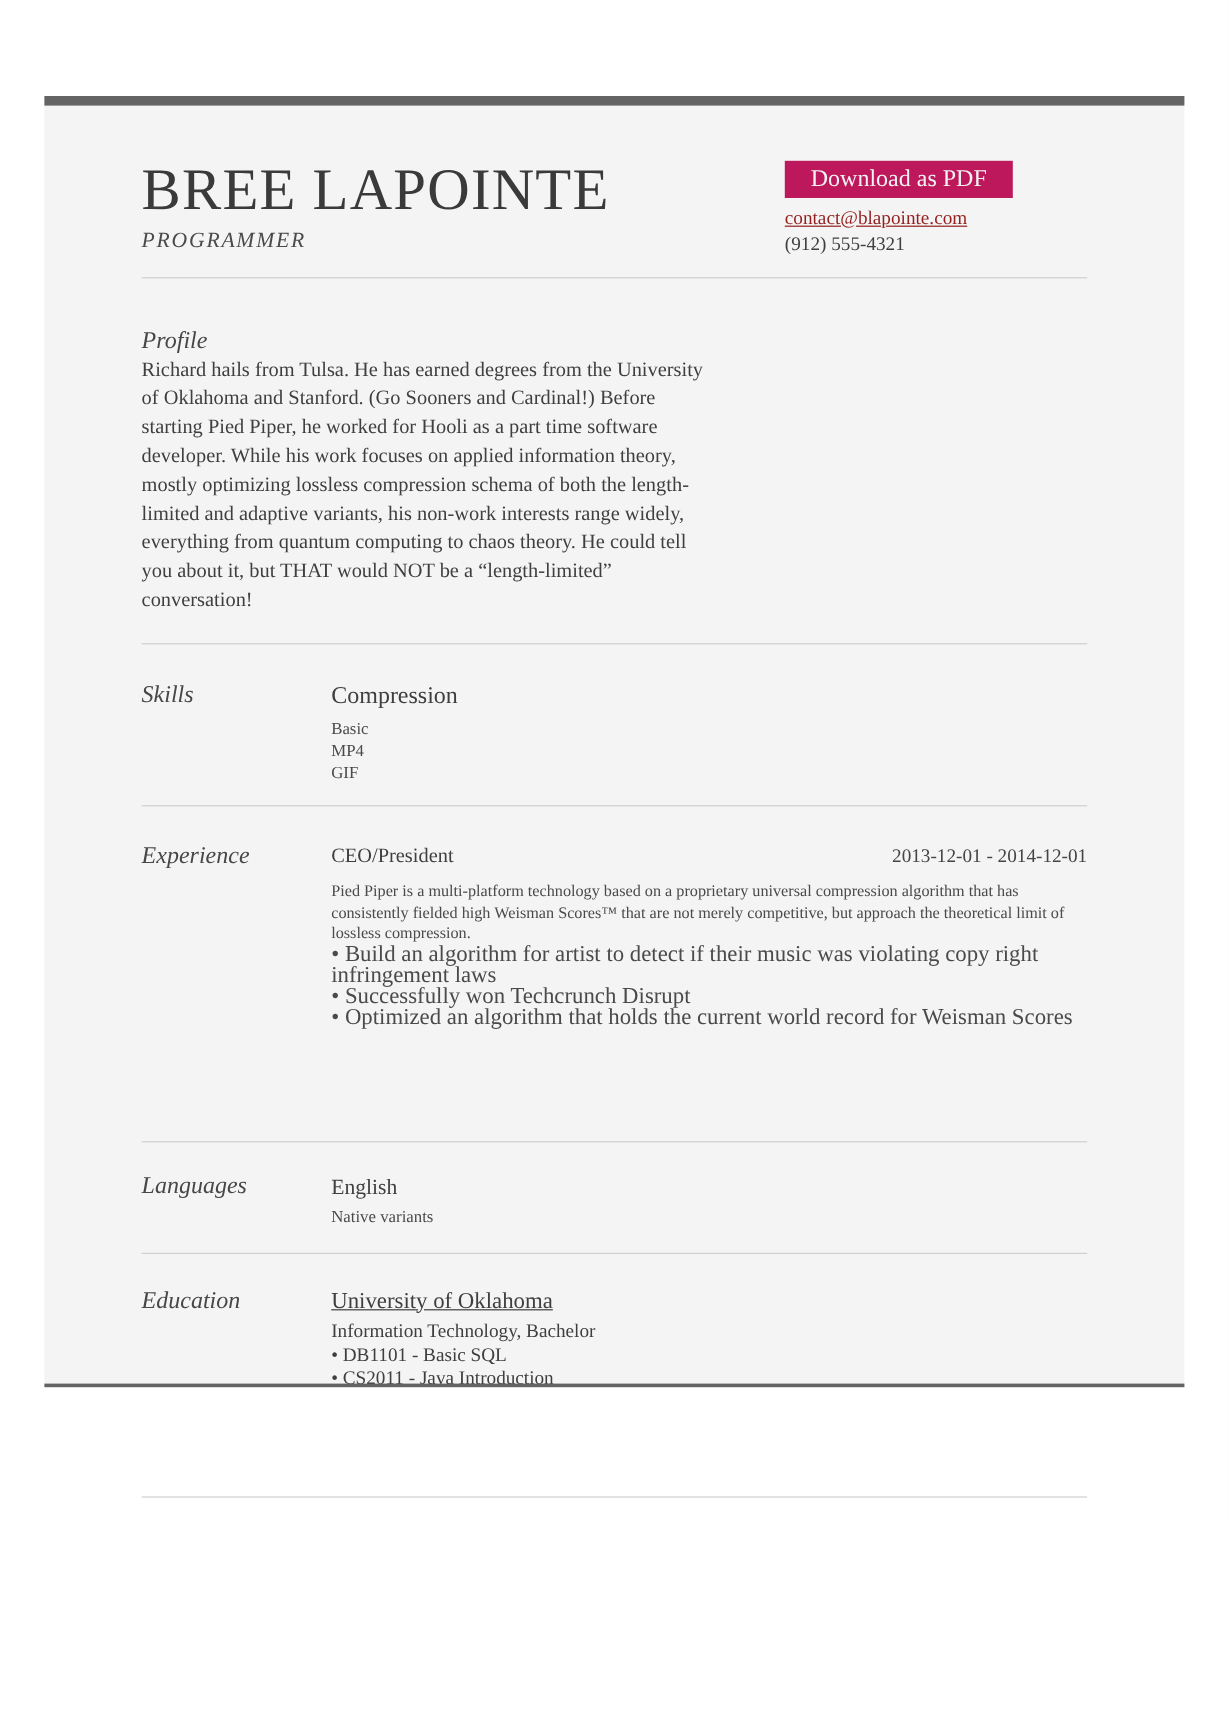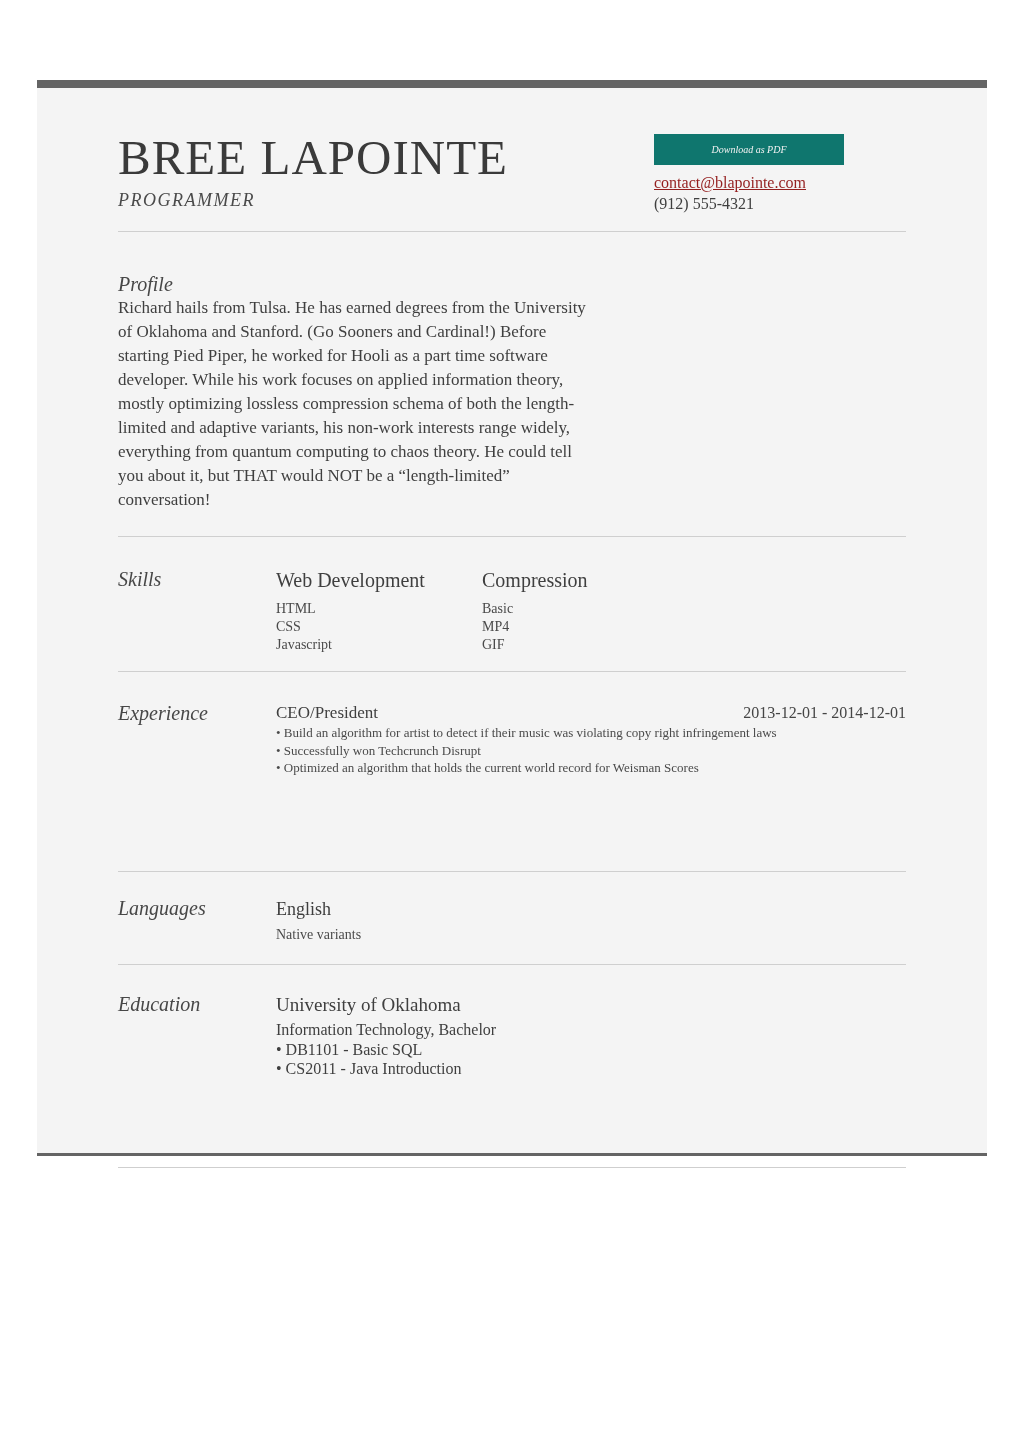--- a/index.html
+++ b/index.html
@@ -30,22 +30,22 @@
     margin: 0; font-weight: normal; font-size: 49px; line-height: 1.05;
     letter-spacing: 1px; color: #3a3a3a;
   }
   .job-title {
     margin: 7px 0 0; font-style: italic; font-size: 18px;
     letter-spacing: 1.5px; color: #4a4a4a;
   }
   .contact-block { width: 252px; padding-top: 2px; }
   .download-btn {
     display: block; width: 190px; height: 31px; line-height: 31px;
-    text-align: center; background: #0f766e; color: #f2f2f2;
-    font-size: 10px; font-family: inherit; border: none; cursor: pointer; padding: 0; font-style: italic;
+    text-align: center; background: #be185d; color: #f2f2f2;
+    font-size: 20px; font-family: inherit; border: none; cursor: pointer; padding: 0;
   }
   .contact-email {
     display: inline-block; margin-top: 9px; font-size: 16px;
     color: #941f1f; text-decoration: underline; cursor: pointer;
   }
   .contact-phone { margin-top: 3px; font-size: 16px; color: #3f3f3f; }
 
   hr.divider { border: none; border-top: 1px solid #cfcfcf; margin: 0; }
 
   
@@ -59,28 +59,28 @@
   #skills { padding: 31px 0 17px; }
   .skill-group { display: inline-block; vertical-align: top; width: 202px; }
   .skill-group-name { margin: 0 0 7px; font-weight: normal; font-size: 20px; line-height: 25px; color: #3f3f3f; }
   .skill-item { font-size: 14px; line-height: 18px; color: #4a4a4a; }
 
   #experience { padding: 30px 0 94px; }
   .job-head { display: flex; align-items: baseline; }
   .job-position { font-size: 17px; line-height: 22px; color: #3f3f3f; }
   .job-dates { margin-left: auto; font-size: 16px; color: #454545; }
   .job-summary { margin-top: 10px; font-size: 13.5px; line-height: 17.5px; color: #4a4a4a; }
-  .job-highlight { font-size: 13px; line-height: 17.5px; color: #4a4a4a; }
+  .job-highlight { font-size: 19px; line-height: 17.5px; color: #4a4a4a; }
 
   #languages { padding: 25px 0 21px; }
   .language-name { font-size: 18px; line-height: 24px; color: #3f3f3f; }
   .language-fluency { margin-top: 6px; font-size: 14px; color: #4a4a4a; }
 
   #education { padding: 28px 0 89px; }
-  .edu-institution { font-size: 19px; line-height: 24px; color: #3f3f3f; }
+  .edu-institution { font-size: 19px; line-height: 24px; color: #3f3f3f; text-decoration: underline; }
   .edu-degree { margin-top: 2px; font-size: 16px; line-height: 21px; }
   .edu-course { font-size: 16px; line-height: 19px; }
 
   footer.page-footer { padding: 13px 0; text-align: center; font-size: 13.5px; color: #3f3f3f; }
   footer.page-footer a { color: #941f1f; text-decoration: underline; cursor: pointer; }
 </style>
 </head>
 <body>
 
 <div class="paper">
@@ -108,30 +108,20 @@
         <p class="summary">Richard hails from Tulsa. He has earned degrees from the University of Oklahoma and Stanford. (Go Sooners and Cardinal!) Before starting Pied Piper, he worked for Hooli as a part time software developer. While his work focuses on applied information theory, mostly optimizing lossless compression schema of both the length-limited and adaptive variants, his non-work interests range widely, everything from quantum computing to chaos theory. He could tell you about it, but THAT would NOT be a “length-limited” conversation!</p>
       </div>
     </section>
 
     <hr class="divider">
 
     <section id="skills">
       <div class="sec-label">Skills</div>
       <div class="sec-body">
         
-          <div class="skill-group">
-            <h3 class="skill-group-name">Web Development</h3>
-            
-              <div class="skill-item">HTML</div>
-            
-              <div class="skill-item">CSS</div>
-            
-              <div class="skill-item">Javascript</div>
-            
-          </div>
         
           <div class="skill-group">
             <h3 class="skill-group-name">Compression</h3>
             
               <div class="skill-item">Basic</div>
             
               <div class="skill-item">MP4</div>
             
               <div class="skill-item">GIF</div>
             
@@ -144,20 +134,21 @@
 
     <section id="experience">
       <div class="sec-label">Experience</div>
       <div class="sec-body">
 
           <div class="job">
             <div class="job-head">
               <span class="job-position">CEO/President</span>
               <span class="job-dates">2013-12-01 - 2014-12-01</span>
             </div>
+            <div class="job-summary">Pied Piper is a multi-platform technology based on a proprietary universal compression algorithm that has consistently fielded high Weisman Scores™ that are not merely competitive, but approach the theoretical limit of lossless compression.</div>
 
               <div class="job-highlight">• Build an algorithm for artist to detect if their music was violating copy right infringement laws</div>
 
               <div class="job-highlight">• Successfully won Techcrunch Disrupt</div>
 
               <div class="job-highlight">• Optimized an algorithm that holds the current world record for Weisman Scores</div>
 
           </div>
 
       </div>

